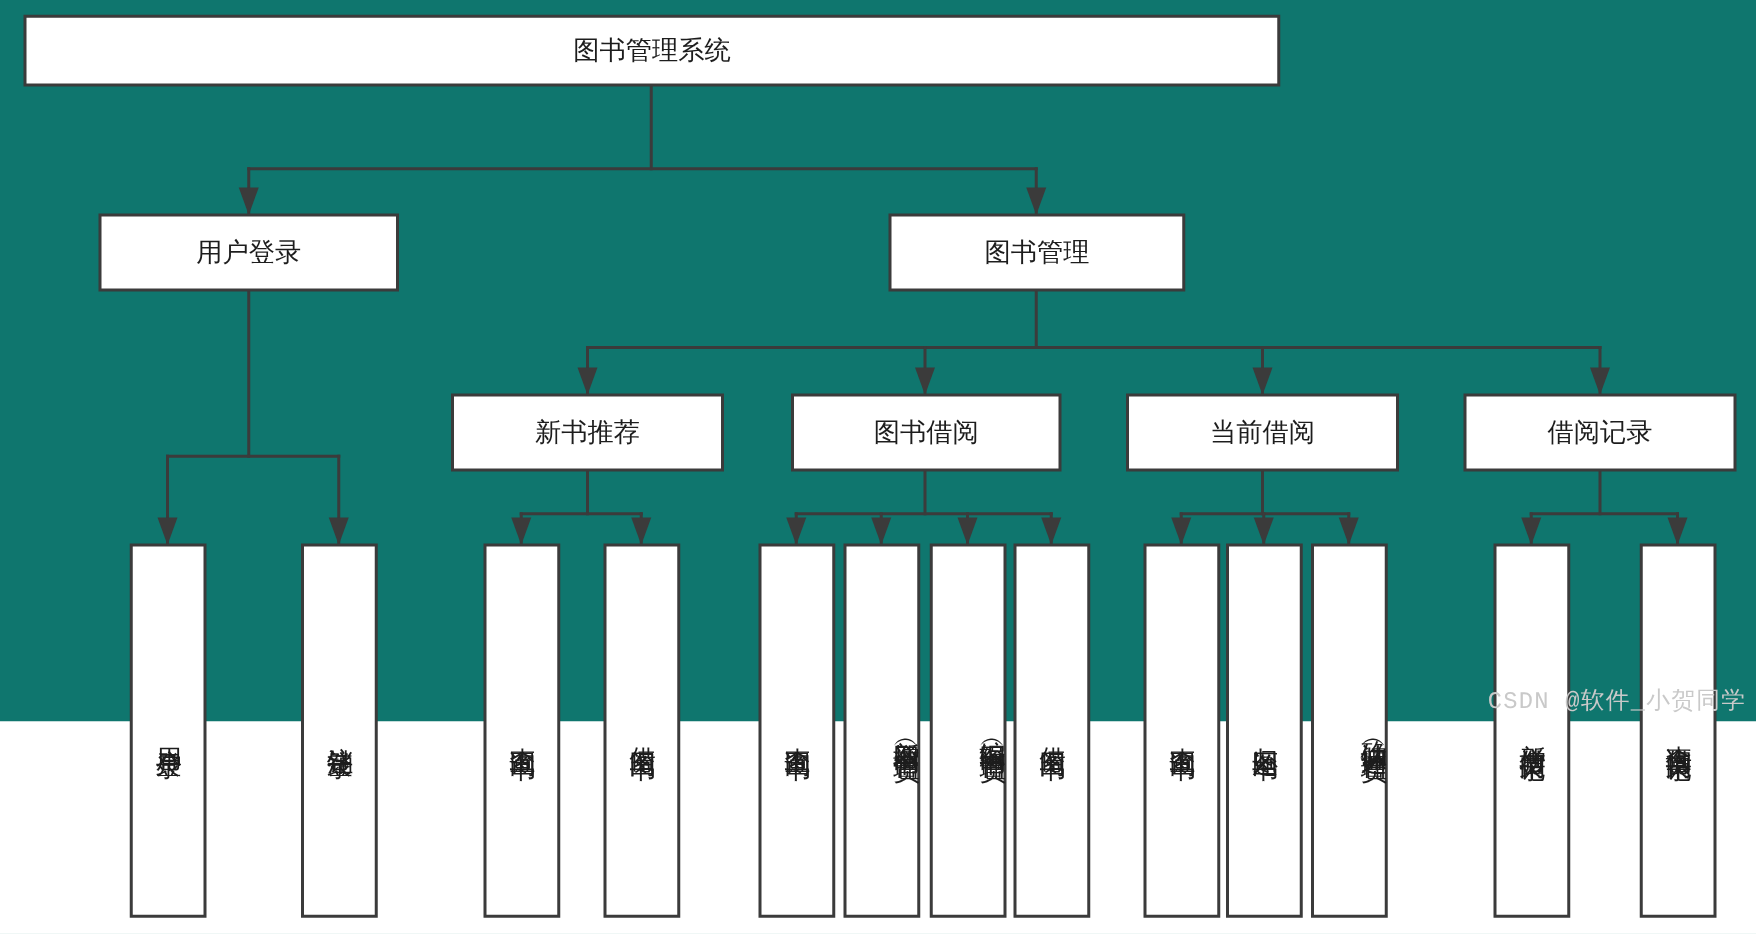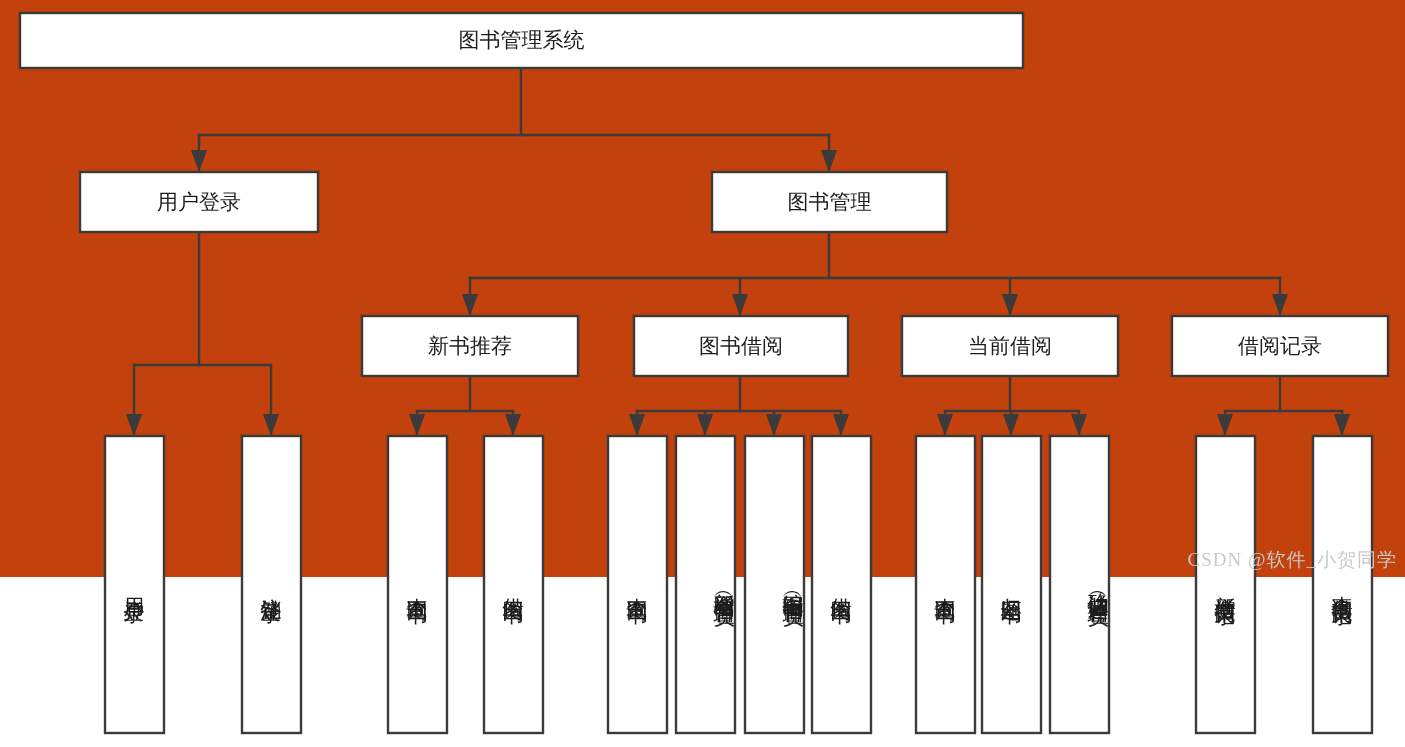--- a/index.html
+++ b/index.html
@@ -11,21 +11,21 @@
   body {
     width: 1405px;
     height: 747px;
     font-family: "Liberation Sans", "DejaVu Sans", sans-serif;
     overflow: hidden;
   }
   #diagram-root {
     position: relative;
     width: 1405px;
     height: 577px;
-    background: #c2410c;
+    background: #0f766e;
   }
   svg#tree-svg {
     position: absolute;
     left: 0;
     top: 0;
     width: 1405px;
     height: 747px;
     display: block;
   }
   .node-box {
@@ -65,21 +65,21 @@
     white-space: nowrap;
     pointer-events: none;
   }
   .leaf-label.center-v {
     align-items: center;
   }
   .watermark {
     position: absolute;
     right: 8px;
     bottom: 4px;
-    font-family: Liberation Serif, serif;
+    font-family: Liberation Mono, monospace;
     font-size: 19px;
     color: #c9c9c9;
     letter-spacing: 1px;
     white-space: nowrap;
     user-select: none;
   }
 </style>
 </head>
 <body>
 

